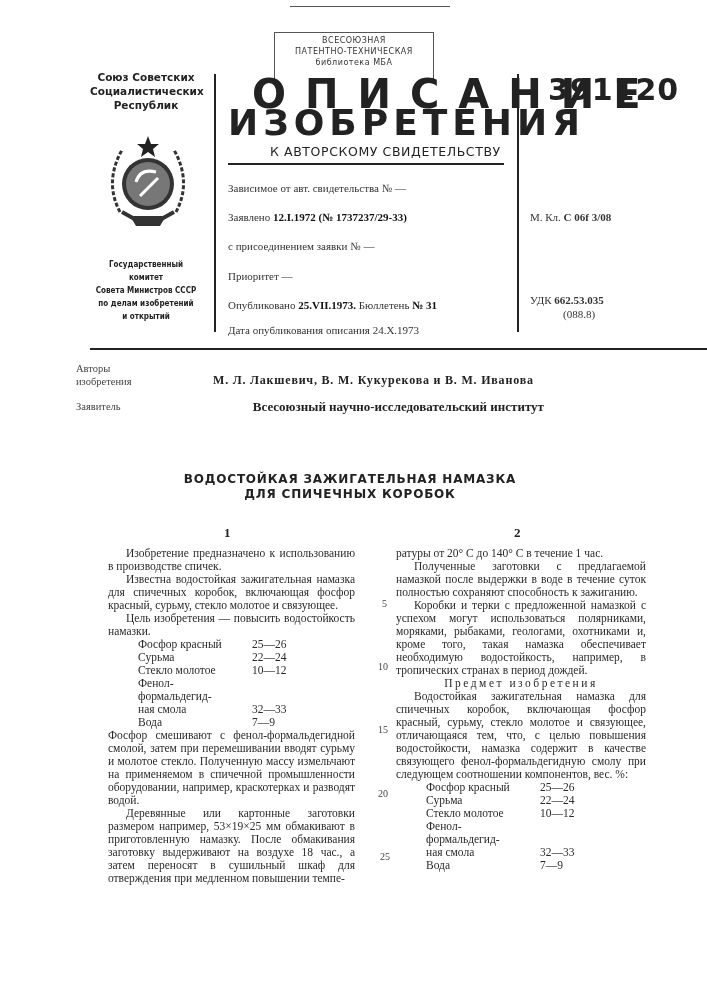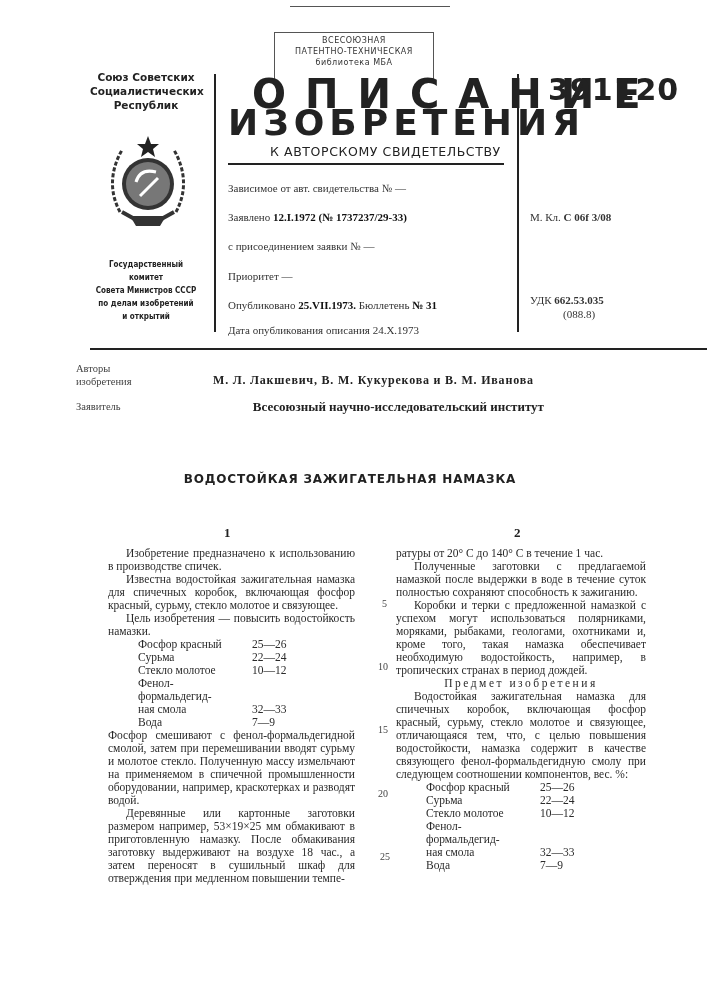--- a/index.html
+++ b/index.html
@@ -113,20 +113,21 @@
   <div>изобретения</div>
 </div>
 <div class="abs authors">М. Л. Лакшевич, В. М. Кукурекова и В. М. Иванова</div>
 <div class="abs lbl" style="top:400px;">Заявитель</div>
 <div class="abs applicant">
   <div>Всесоюзный научно-исследовательский институт</div>
 </div>
 
 <div class="abs title">
   <div>ВОДОСТОЙКАЯ ЗАЖИГАТЕЛЬНАЯ НАМАЗКА</div>
+  <div>ДЛЯ СПИЧЕЧНЫХ КОРОБОК</div>
 </div>
 
 <div class="abs colno" style="left:224px; top:525px;">1</div>
 <div class="abs col" style="left:108px; top:547px; width:247px;">
   <p>Изобретение предназначено к использованию в производстве спичек.</p>
   <p>Известна водостойкая зажигательная намазка для спичечных коробок, включающая фосфор красный, сурьму, стекло молотое и связующее.</p>
   <p>Цель изобретения — повысить водостойкость намазки.</p>
   <div class="comp">
     <div class="row">
         <span>Фосфор красный</span>

